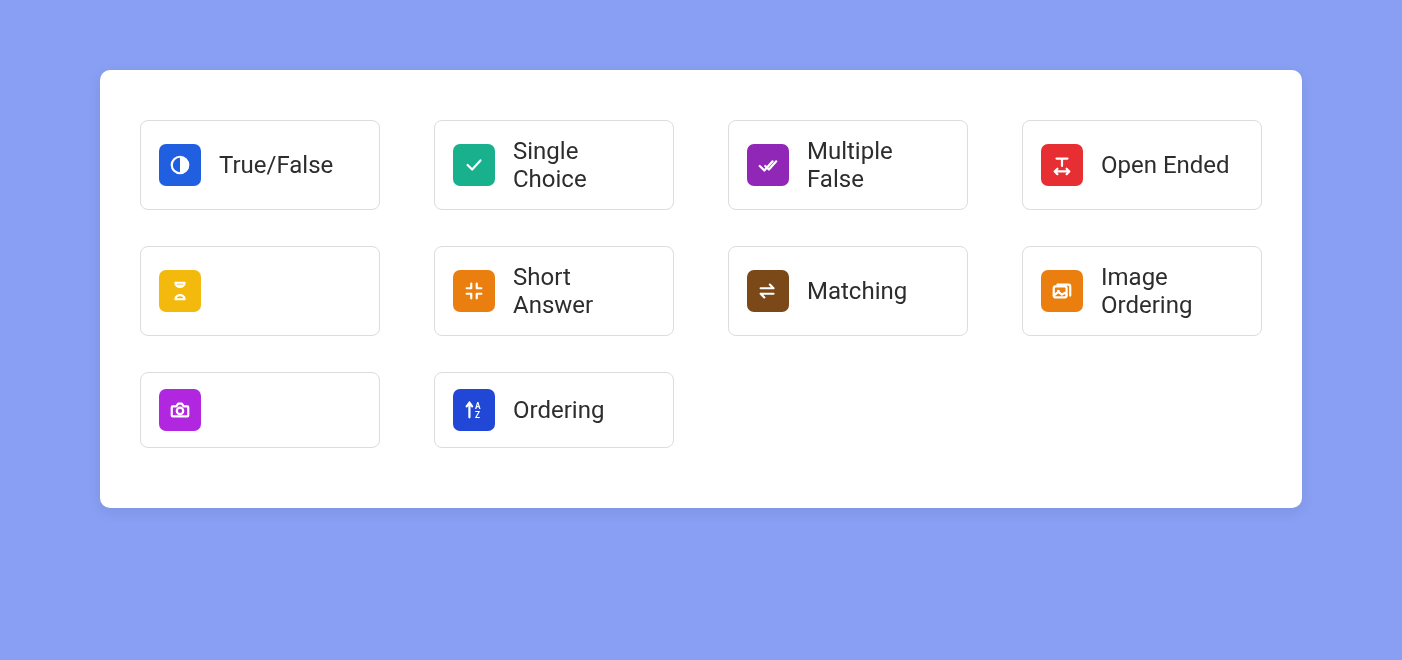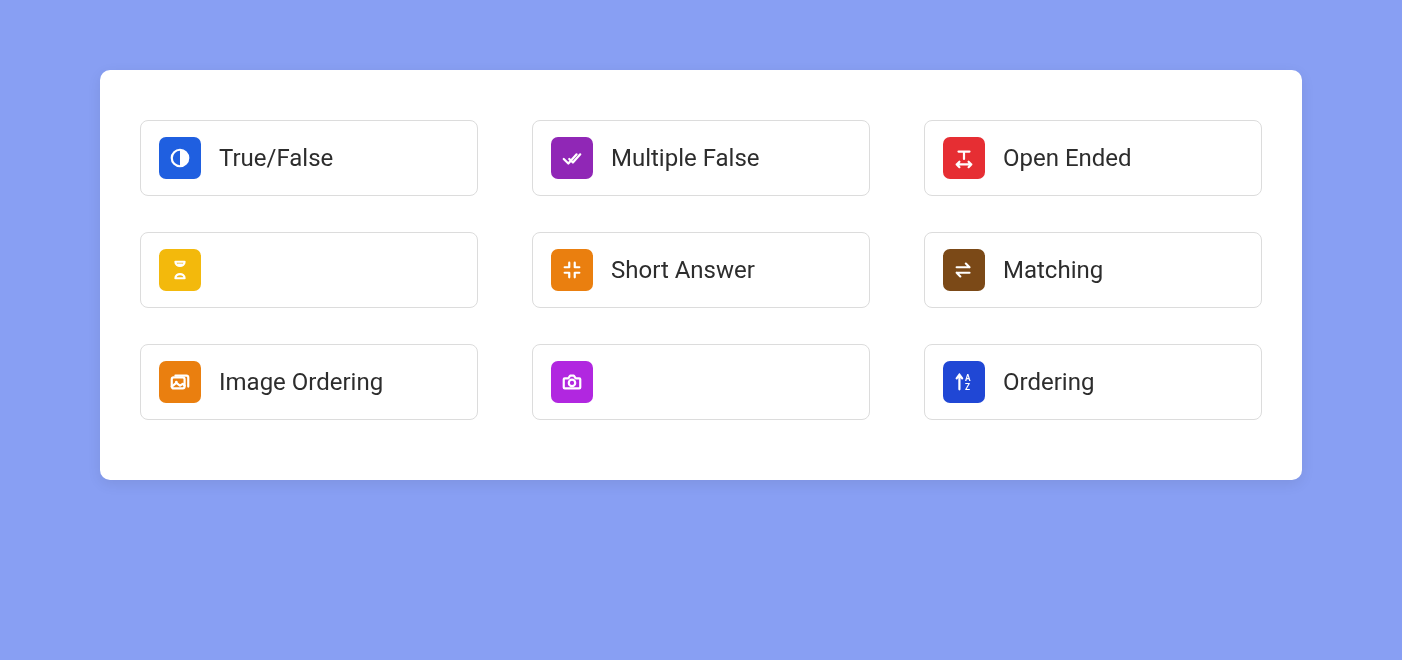--- a/index.html
+++ b/index.html
@@ -10,21 +10,21 @@
     padding: 70px 100px 0 100px;
   }
   .panel {
     background: #fff;
     border-radius: 10px;
     padding: 50px 40px 60px 40px;
     box-shadow: 0 4px 14px rgba(0,0,0,0.08);
   }
   .grid {
     display: grid;
-    grid-template-columns: repeat(3, 1fr);
+    grid-template-columns: repeat(4, 1fr);
     gap: 36px 54px;
   }
   .card {
     display: flex;
     align-items: center;
     gap: 18px;
     border: 1px solid #dcdcdc;
     border-radius: 8px;
     padding: 16px 18px;
     cursor: pointer;
@@ -52,20 +52,28 @@
 <div class="panel">
   <div class="grid" id="grid">
       <div class="card">
         <div class="icon" style="background: rgb(31, 95, 224);">
           <svg viewBox="0 0 24 24">
             <circle cx="12" cy="12" r="9" stroke="white" stroke-width="2.4" fill="none" stroke-linecap="round" stroke-linejoin="round"></circle>
             <path d="M12 3 A9 9 0 0 1 12 21 Z" fill="white"></path>
           </svg>
         </div>
         <div class="label">True/False</div>
+      </div>
+      <div class="card">
+        <div class="icon" style="background: rgb(24, 176, 141);">
+          <svg viewBox="0 0 24 24">
+            <path d="M5 12 L10 17 L19 7" stroke="white" stroke-width="2.4" fill="none" stroke-linecap="round" stroke-linejoin="round"></path>
+          </svg>
+        </div>
+        <div class="label">Single Choice</div>
       </div>
       <div class="card">
         <div class="icon" style="background: rgb(144, 39, 182);">
           <svg viewBox="0 0 24 24">
             <path d="M3 13 L8 18 L17 8" stroke="white" stroke-width="2.4" fill="none" stroke-linecap="round" stroke-linejoin="round"></path>
             <path d="M9 13 L13 17 L21 8" stroke="white" stroke-width="2.4" fill="none" stroke-linecap="round" stroke-linejoin="round"></path>
           </svg>
         </div>
         <div class="label">Multiple False</div>
       </div>

